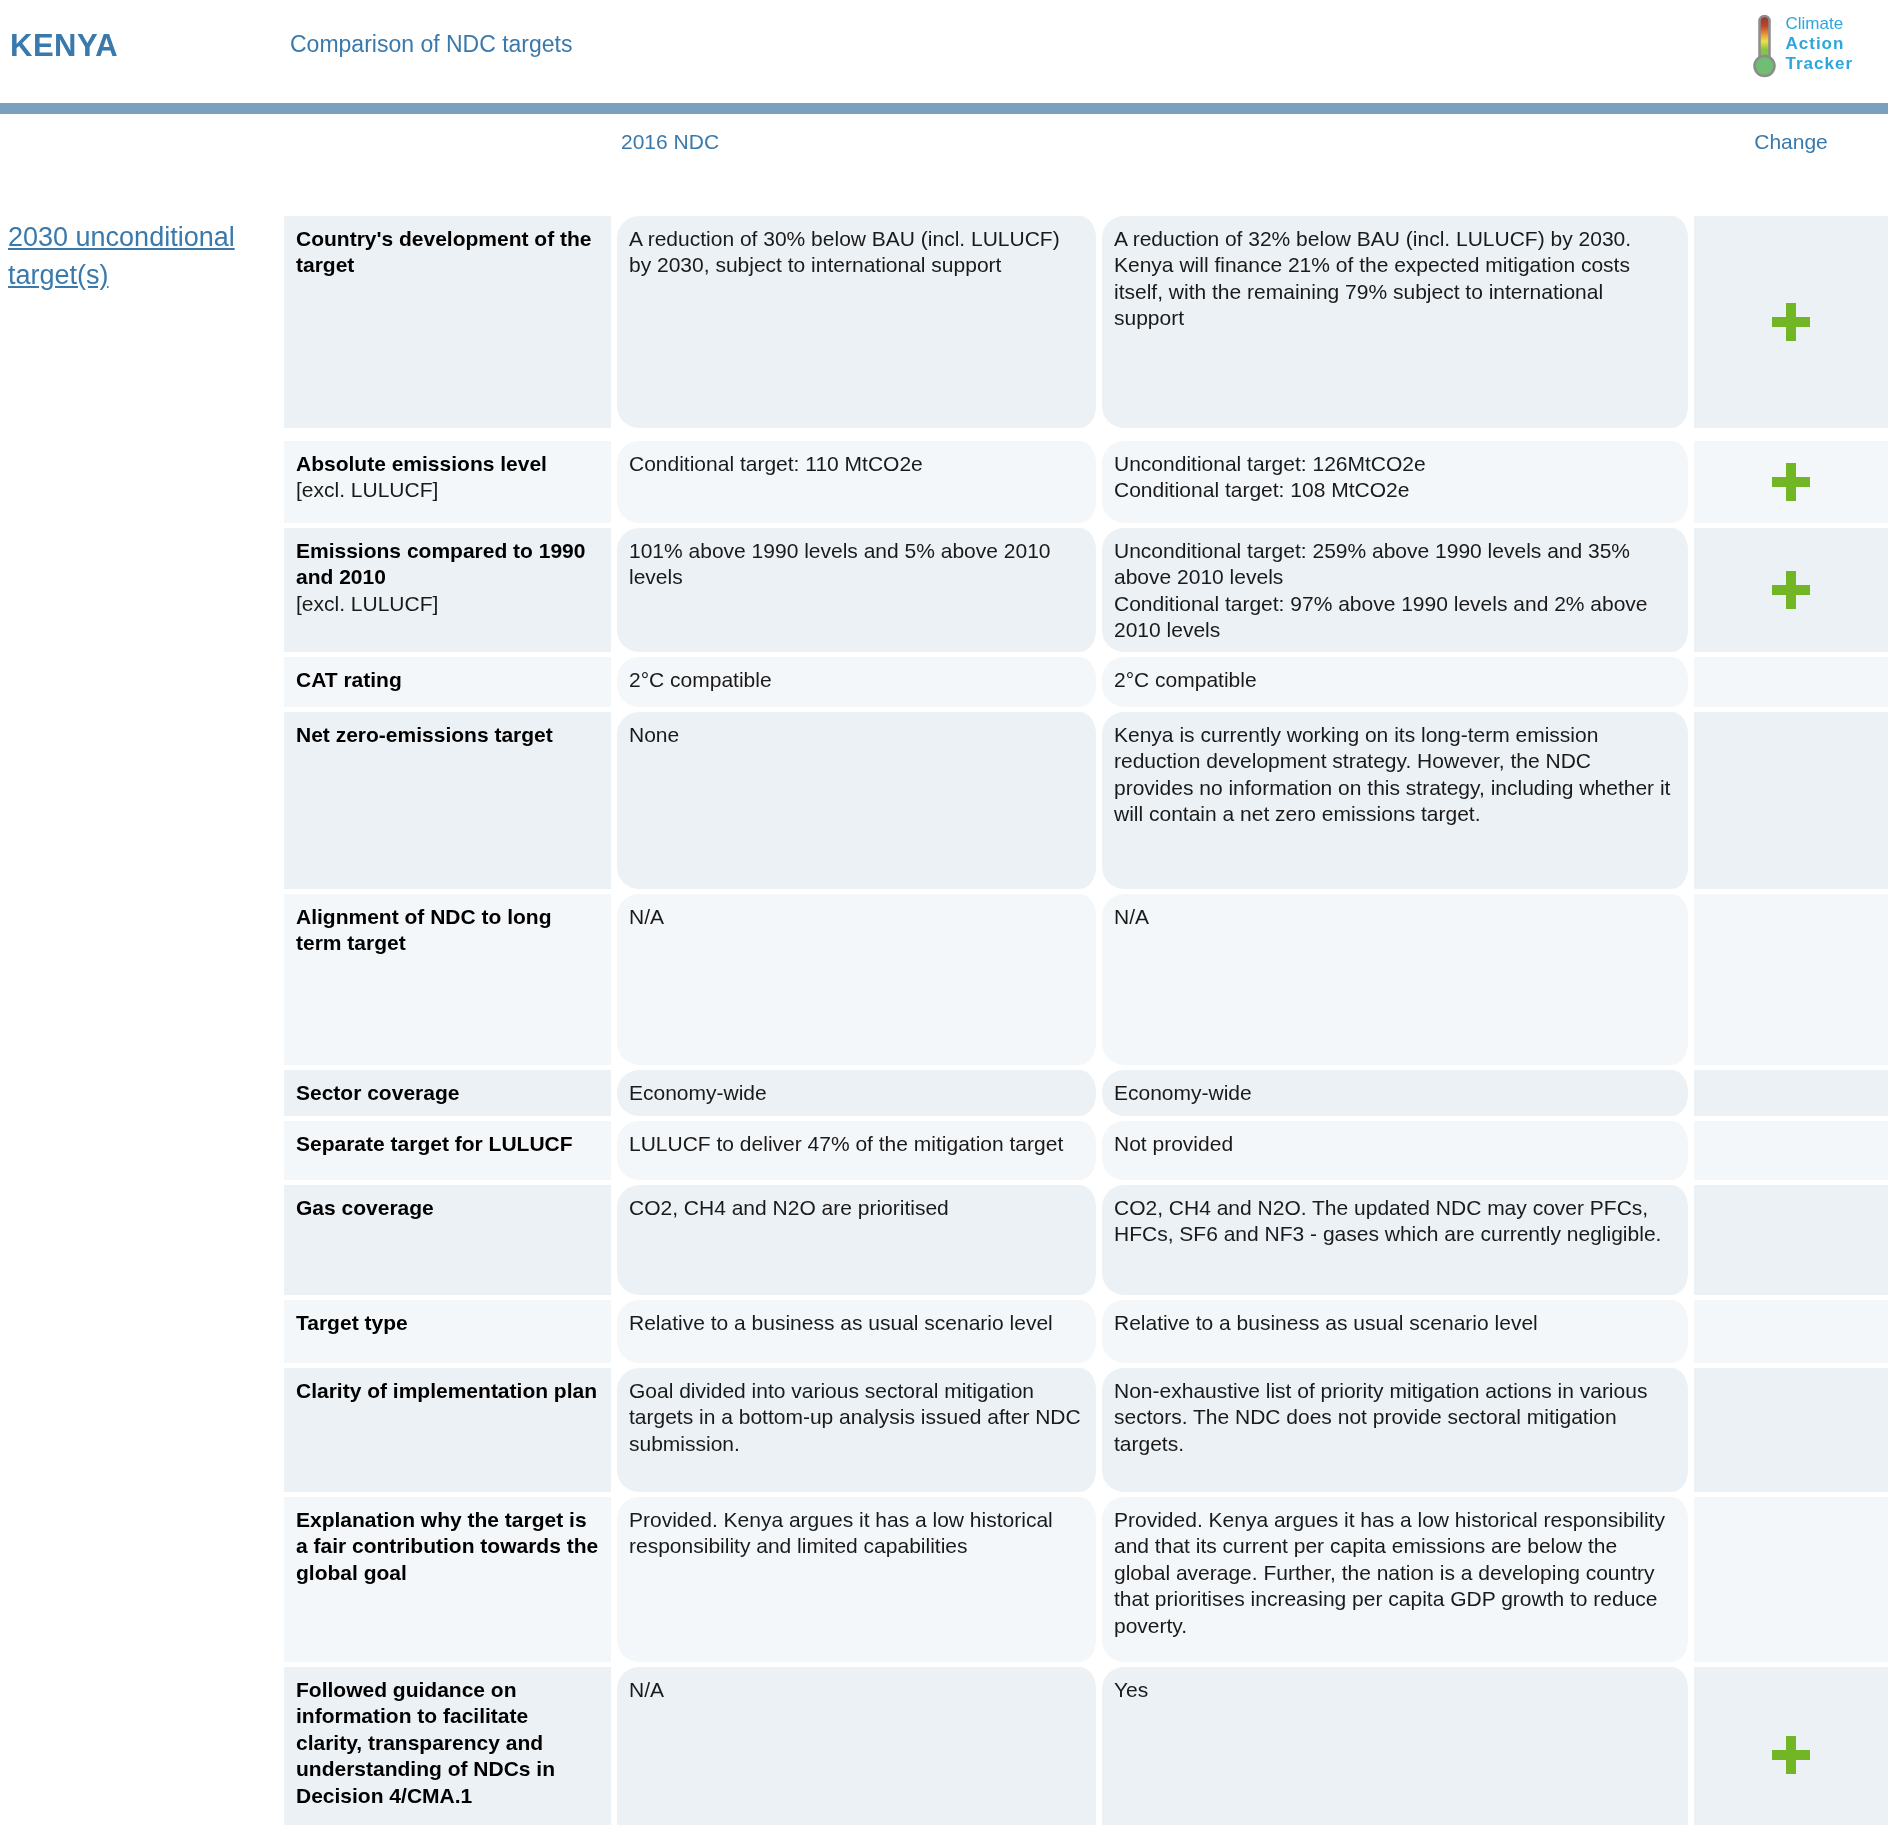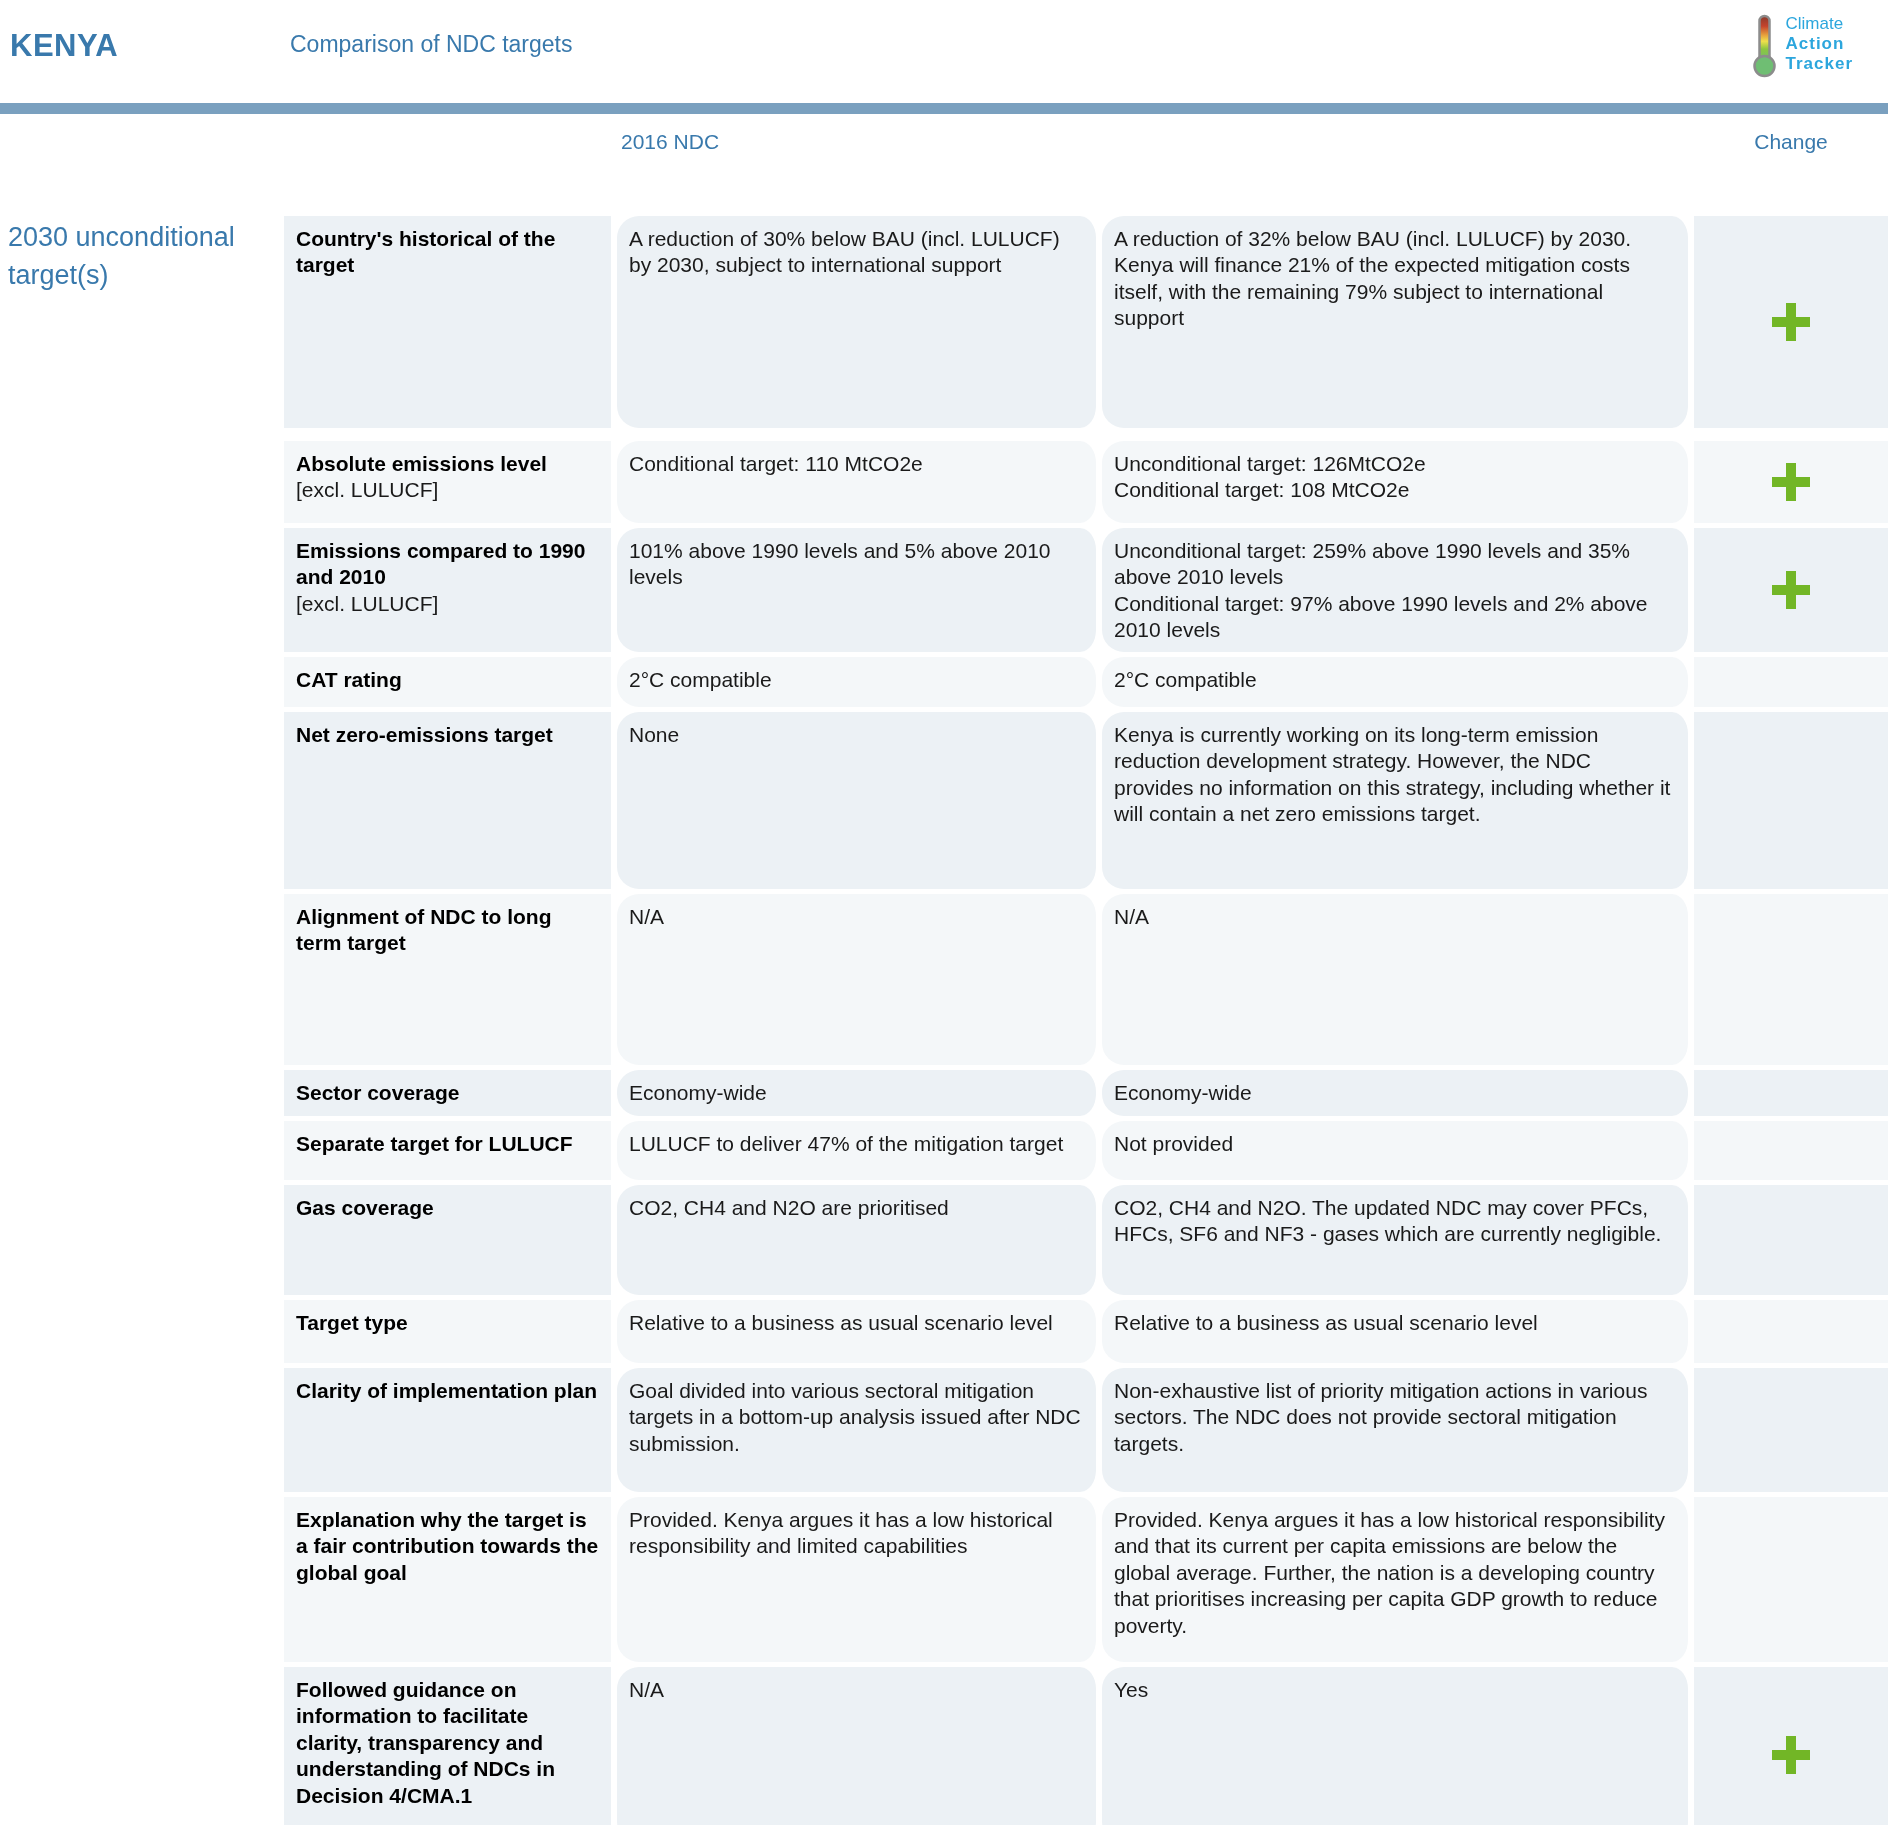--- a/index.html
+++ b/index.html
@@ -62,21 +62,21 @@
   .trow.light > .cell:not(.side){background:var(--row-light);}
   .cell.label{padding:10px 12px 8px 12px;}
   .lbl-bold{font-size:21px;font-weight:700;line-height:1.26;color:#000;}
   .lbl-note{font-size:21px;font-weight:400;line-height:1.26;}
   .cell.c2016,.cell.c2020{
     padding:10px 14px 8px 12px;
     font-size:21px;line-height:1.26;white-space:pre-line;border-radius:22px;
   }
   .cell.change{display:flex;align-items:center;justify-content:center;}
   .section-label{
-    font-size:27px;line-height:1.42;color:var(--accent-blue);font-weight:400;
+    font-size:27px;line-height:1.42;color:var(--accent-blue);font-weight:400;text-decoration:underline;
   }
   .plus{display:block;width:38px;height:38px;position:relative;font-size:0;}
   .plus:not(:empty)::before{
     content:"";position:absolute;top:14px;left:0;width:38px;height:10px;background:var(--green);
   }
   .plus:not(:empty)::after{
     content:"";position:absolute;left:14px;top:0;width:10px;height:38px;background:var(--green);
   }
 </style>
 </head>
@@ -116,21 +116,21 @@
   <div class="h hchange">Change</div>
 </div>
 
 <div class="ctable">
 
   <div class="trow dark gap-after" style="--h:212px">
     <div class="cell side">
       <div class="section-label">2030 unconditional target(s)</div>
     </div>
     <div class="cell label">
-      <div class="lbl-bold">Country's historical of the target</div>
+      <div class="lbl-bold">Country's development of the target</div>
     </div>
     <div class="cell c2016">A reduction of 30% below BAU (incl. LULUCF) by 2030, subject to international support</div>
     <div class="cell c2020">A reduction of 32% below BAU (incl. LULUCF) by 2030. Kenya will finance 21% of the expected mitigation costs itself, with the remaining 79% subject to international support</div>
     <div class="cell change">
         <span class="plus">+</span>
       </div>
   </div>
 
   <div class="trow light" style="--h:82px">
     <div class="cell side"></div>

